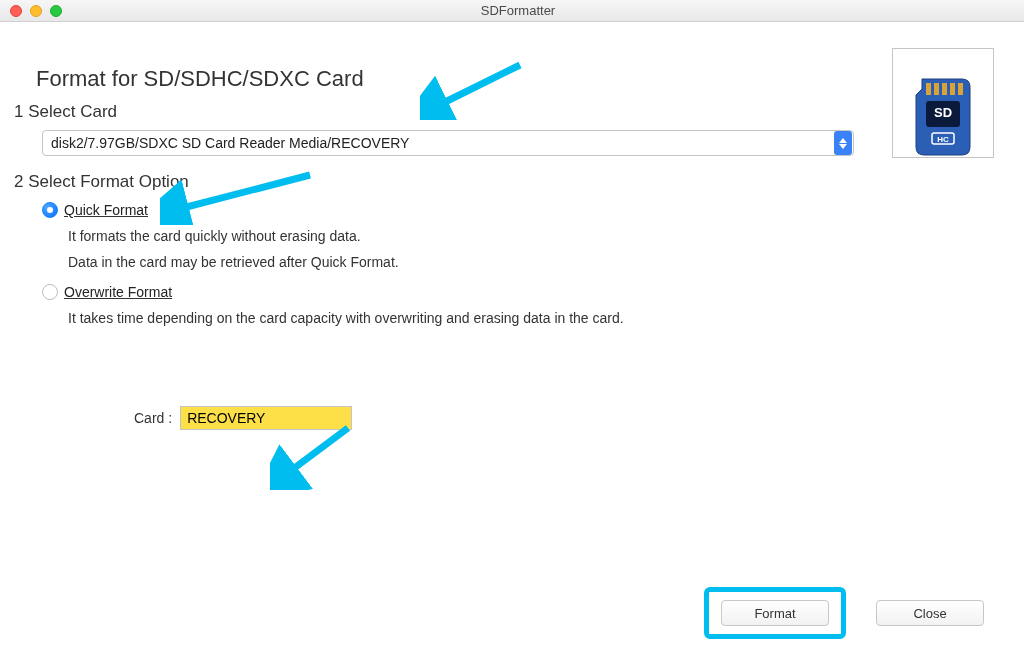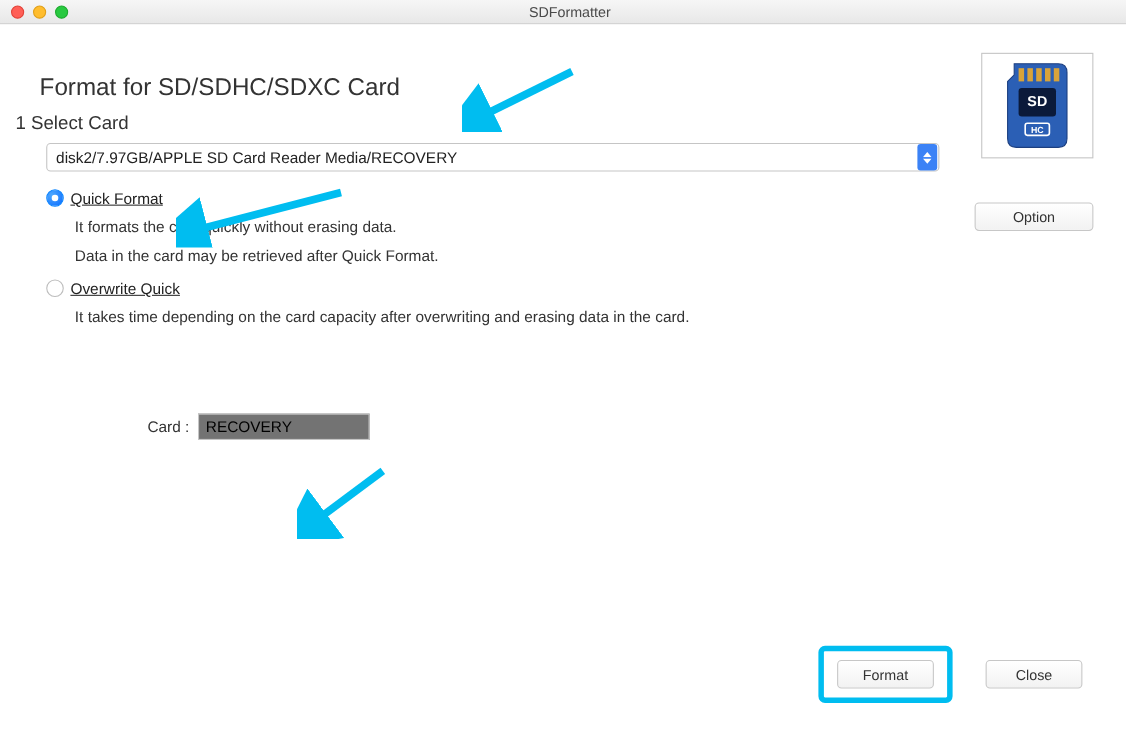--- a/index.html
+++ b/index.html
@@ -131,56 +131,56 @@
   }
   .spacer { height: 58px; }
   .name-row {
     display: flex;
     align-items: center;
     gap: 8px;
     margin: 12px 0 10px 120px;
   }
   .name-label { font-size: 14px; color:#333; }
   .name-input {
-    width: 156px; height: 24px;
+    width: 172px; height: 24px;
     border: 1px solid #c5c5c5;
     padding: 2px 6px;
     font-size: 14px;
-    background: #737373;
+    background: #fde047;
   }
   .footer-buttons {
     position: absolute;
     bottom: 30px;
     right: 40px;
     display: flex;
     gap: 30px;
     align-items: center;
   }
   .btn {
-    width: 88px; height: 26px;
+    width: 108px; height: 26px;
     border: 1px solid #c7c7c7;
     border-radius: 4px;
     background: linear-gradient(to bottom,#ffffff,#f2f2f2);
     font-size: 13px;
     color: #333;
     cursor: pointer;
   }
   .format-highlight {
     border: 5px solid #00bdf0;
     border-radius: 6px;
     padding: 8px 12px;
     display: inline-flex;
   }
   .sd-logo-frame {
     position: absolute;
     top: 48px; right: 30px;
-    width: 102px; height: 96px;
+    width: 102px; height: 110px;
     border: 1px solid #c5c5c5;
     display: flex;
-    align-items: center;
+    align-items: flex-end;
     justify-content: center;
     background: #fff;
   }
   
   .arrow { position: absolute; pointer-events: none; }
 </style>
 </head>
 <body>
 
 <div class="titlebar">
@@ -192,48 +192,48 @@
   <div class="titlebar-title">SDFormatter</div>
 </div>
 
 <div class="content">
   <div class="heading">Format for SD/SDHC/SDXC Card</div>
 
   <div class="step">1 Select Card</div>
 
   <div class="select-wrap">
     <div class="select-box">
-      <span>disk2/7.97GB/APPLE SD Card Reader Media/RECOVERY</span>
+      <span>disk2/7.97GB/SDXC SD Card Reader Media/RECOVERY</span>
       <span class="select-arrows">
         <svg viewBox="0 0 10 6">
             <polygon points="5,0 10,6 0,6" fill="#fff"></polygon>
           </svg>
         <svg viewBox="0 0 10 6">
             <polygon points="0,0 10,0 5,6" fill="#fff"></polygon>
           </svg>
       </span>
     </div>
   </div>
 
-
-  <button class="option-btn">Option</button>
+  <div class="step">2 Select Format Option</div>
+
 
   <div class="format-options">
     <div class="radio-row">
       <span class="radio checked"></span>
       <span class="radio-label">Quick Format</span>
     </div>
     <div class="desc">It formats the card quickly without erasing data.</div>
     <div class="desc">Data in the card may be retrieved after Quick Format.</div>
 
     <div class="radio-row" style="margin-top:14px;">
       <span class="radio"></span>
-      <span class="radio-label">Overwrite Quick</span>
+      <span class="radio-label">Overwrite Format</span>
     </div>
-    <div class="desc">It takes time depending on the card capacity after overwriting and erasing data in the card.</div>
+    <div class="desc">It takes time depending on the card capacity with overwriting and erasing data in the card.</div>
   </div>
 
   <div class="spacer"></div>
 
 
   <div class="name-row">
     <span class="name-label">Card :</span>
     <input class="name-input" type="text" value="RECOVERY" style="">
   </div>
 

